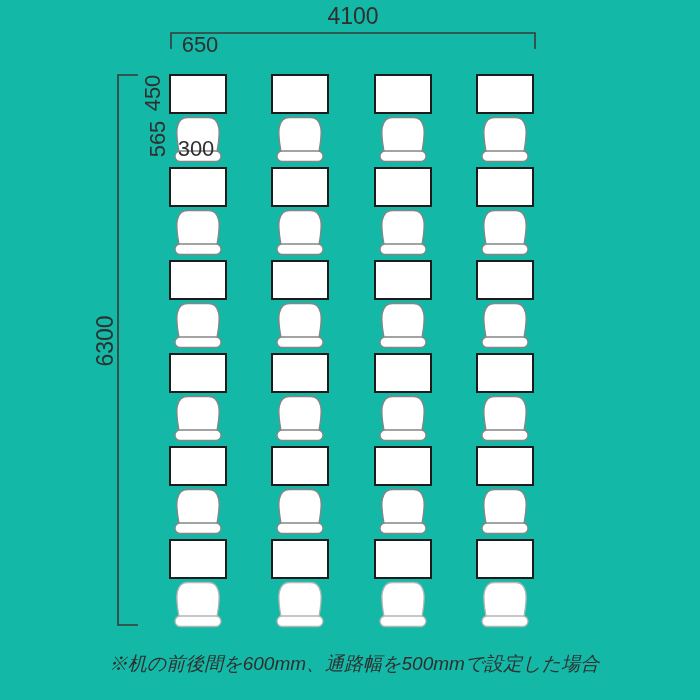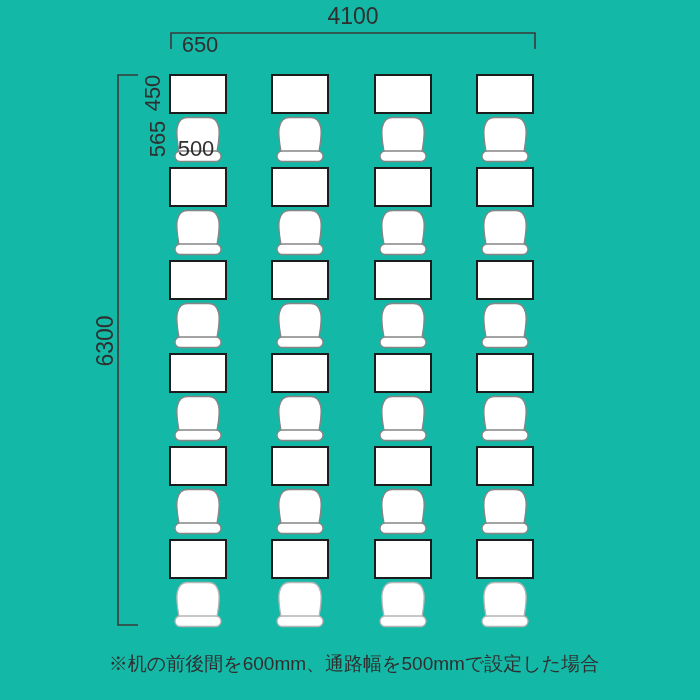--- a/index.html
+++ b/index.html
@@ -66,20 +66,21 @@
     color: var(--text-color, #2f2f2f);
   }
   .note {
     position: absolute;
     left: 354px;
     top: 664px;
     transform: translate(-50%, -50%);
     font-size: 19px;
     white-space: nowrap;
     color: var(--text-color, #2f2f2f);
+    font-style: italic;
   }
 </style>
 </head>
 <body>
 
 <div class="canvas">
 
   <svg class="dims" width="700" height="700" viewBox="0 0 700 700">
     <polyline points="171,49 171,33 535,33 535,49"></polyline>
     <polyline points="138,75 118,75 118,625 138,625"></polyline>
@@ -229,17 +230,17 @@
         <path d="M6,41.5 C3.5,29 2,17 3.5,11.5 C5,5 9,2.5 13.5,2.5 L34.5,2.5
                  C39,2.5 43,5 44.5,11.5 C46,17 44.5,29 42,41.5 Z" fill="#ffffff" stroke="#b5b5b5" stroke-width="1.3"></path>
         <rect x="1" y="36" width="46" height="10.5" rx="5.2" fill="#ffffff" stroke="#b5b5b5" stroke-width="1.3"></rect>
       </svg>
     </div>
 
   <div class="lbl big" style="left:353px; top:16px">4100</div>
   <div class="lbl" style="left:200px; top:45px">650</div>
   <div class="lbl vert" style="left:153px; top:93px">450</div>
   <div class="lbl vert" style="left:158px; top:139px">565</div>
-  <div class="lbl" style="left:196px; top:149px">500</div>
+  <div class="lbl" style="left:196px; top:149px">300</div>
   <div class="lbl vert big" style="left:105px; top:341px">6300</div>
 
   <div class="note">※机の前後間を600mm、通路幅を500mmで設定した場合</div>
 </div>
 
 </body></html>

